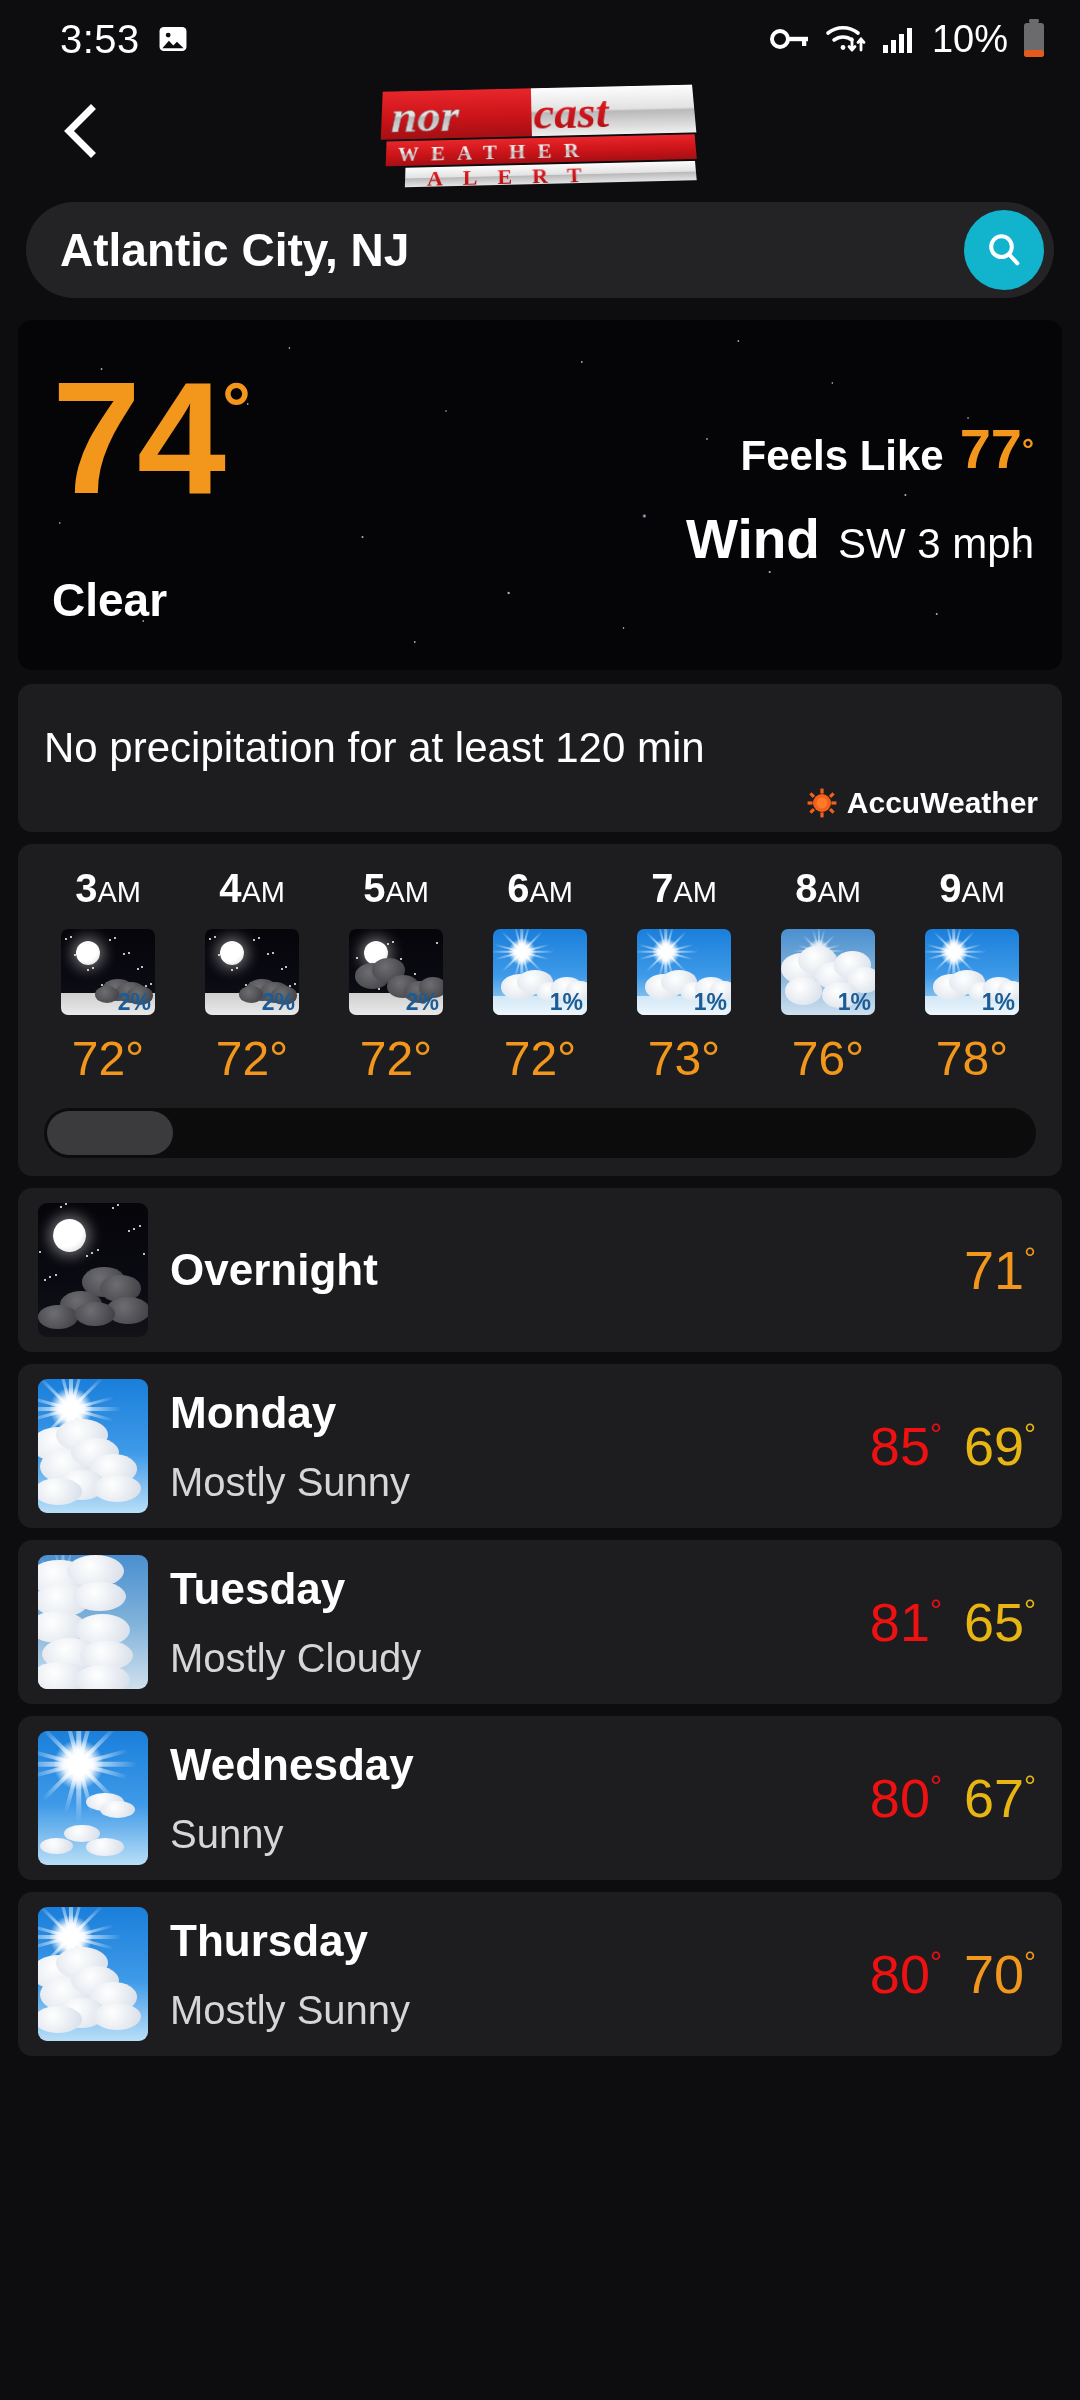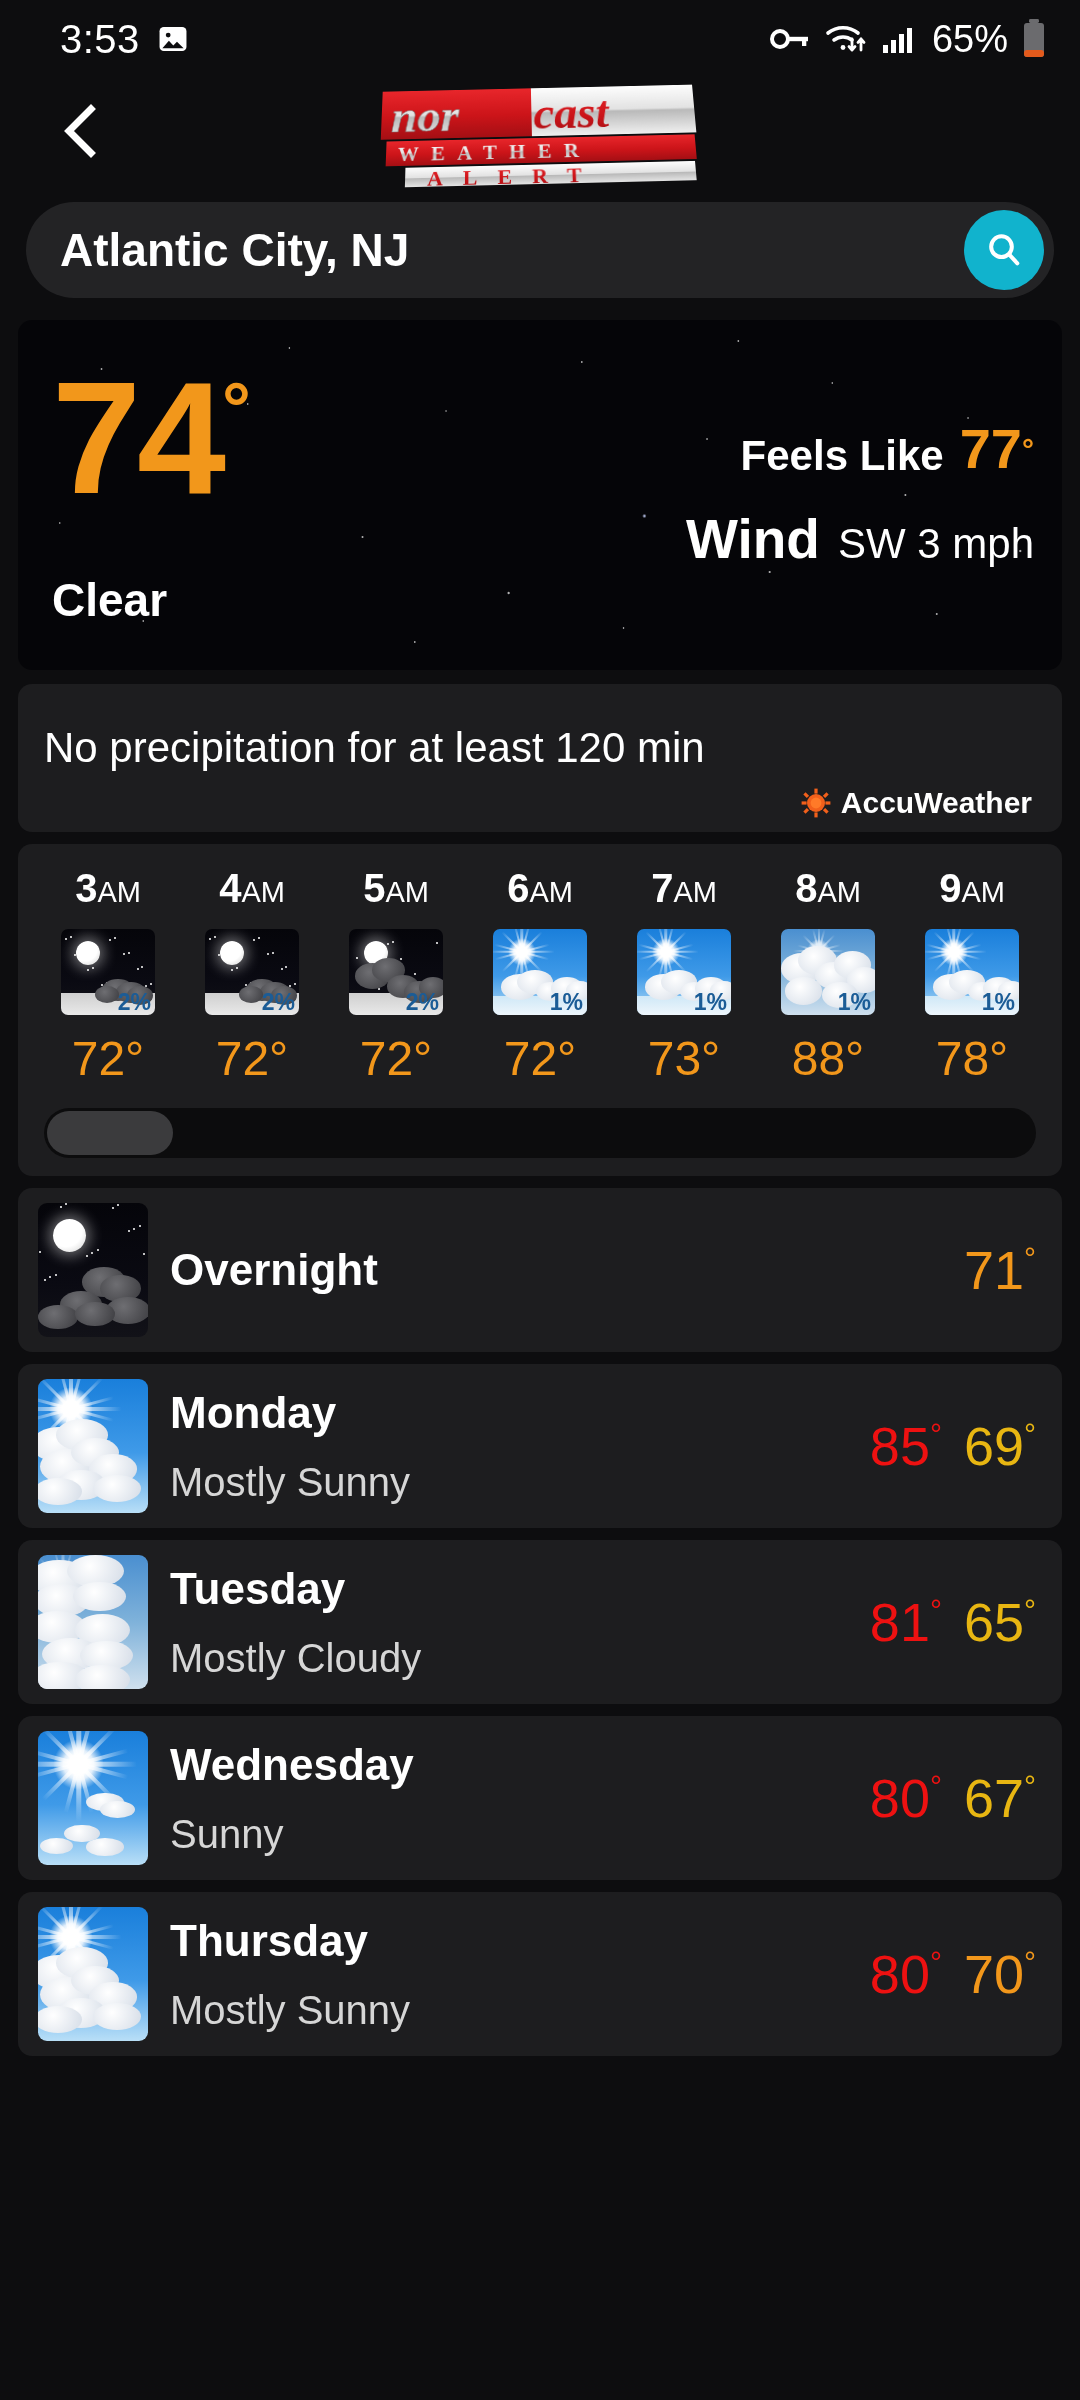--- a/index.html
+++ b/index.html
@@ -98,21 +98,21 @@
   .wind-label { color: #fff; font-size: 55px; font-weight: 700; }
   .wind-val { color: #fff; font-size: 42px; }
 
   
   .minutely {
     margin: 14px 18px 0 18px; border-radius: 14px; background: #1d1d1f;
     padding: 22px 26px 16px 26px; position: relative; height: 148px;
   }
   .minutely-title { color: #f2601b; font-size: 40px; font-weight: 700; }
   .minutely-text { color: #fff; font-size: 42px; margin-top: 18px; }
-  .accu { position: absolute; right: 30px; bottom: 12px; display: flex; align-items: center; gap: 10px; }
+  .accu { position: absolute; right: 24px; bottom: 12px; display: flex; align-items: center; gap: 10px; }
   .accu-name { color: #fff; font-size: 30px; font-weight: 600; }
 
   
   .hourly-card {
     margin: 12px 18px 0 18px; border-radius: 14px; background: #1d1d1f;
     padding: 22px 0 18px 0;
   }
   .hourly-row { display: flex; padding: 0 18px; }
   .hour { width: 98px; margin-right: 0; flex: 1; text-align: center; }
   .hour-label { color: #fff; font-size: 34px; white-space: nowrap; }
@@ -229,21 +229,21 @@
         </svg>
       </span>
       <span class="ico">
         <svg width="36" height="30" viewBox="0 0 36 30">
             <rect x="1" y="21" width="5" height="8" fill="#fff"></rect>
             <rect x="9" y="16" width="5" height="13" fill="#fff"></rect>
             <rect x="17" y="10" width="5" height="19" fill="#fff"></rect>
             <rect x="25" y="4" width="5" height="25" fill="#fff"></rect>
           </svg>
       </span>
-      <span class="sb-pct">65%</span>
+      <span class="sb-pct">10%</span>
       <span class="ico">
         <svg width="24" height="40" viewBox="0 0 24 40">
             <rect x="7" y="0" width="10" height="4" rx="1.4" fill="#6b6b6e"></rect>
             <rect x="2" y="4" width="20" height="34" rx="3" fill="#6b6b6e"></rect>
             <rect x="2" y="31" width="20" height="7" rx="3" fill="#e35a1c"></rect>
           </svg>
       </span>
     </div>
   </div>
 
@@ -485,21 +485,21 @@
         <span class="cloud light" style="left:0%;top:28%;width:44%;height:36%"></span>
               <span class="cloud light" style="left:18%;top:20%;width:42%;height:34%"></span>
               <span class="cloud light" style="left:36%;top:38%;width:40%;height:32%"></span>
               <span class="cloud light" style="left:56%;top:26%;width:40%;height:32%"></span>
               <span class="cloud light" style="left:70%;top:44%;width:36%;height:30%"></span>
               <span class="cloud light" style="left:4%;top:56%;width:40%;height:32%"></span>
               <span class="cloud light" style="left:44%;top:62%;width:38%;height:30%"></span>
             </span>
         <span class="pct">1%</span>
      </div>
-     <div class="hour-temp">88°</div>
+     <div class="hour-temp">76°</div>
         </div>
         <div class="hour">
           <div class="hour-label"><b>9</b><span>AM</span></div>
      <div class="hour-icon">
         <span class="art day fog-base">
         <span class="sun">
                 <span class="sunray" style="transform:translate(-50%,-50%) rotate(15deg)"></span>
                 <span class="sunray" style="transform:translate(-50%,-50%) rotate(45deg)"></span>
                 <span class="sunray" style="transform:translate(-50%,-50%) rotate(75deg)"></span>
                 <span class="sunray" style="transform:translate(-50%,-50%) rotate(105deg)"></span>

